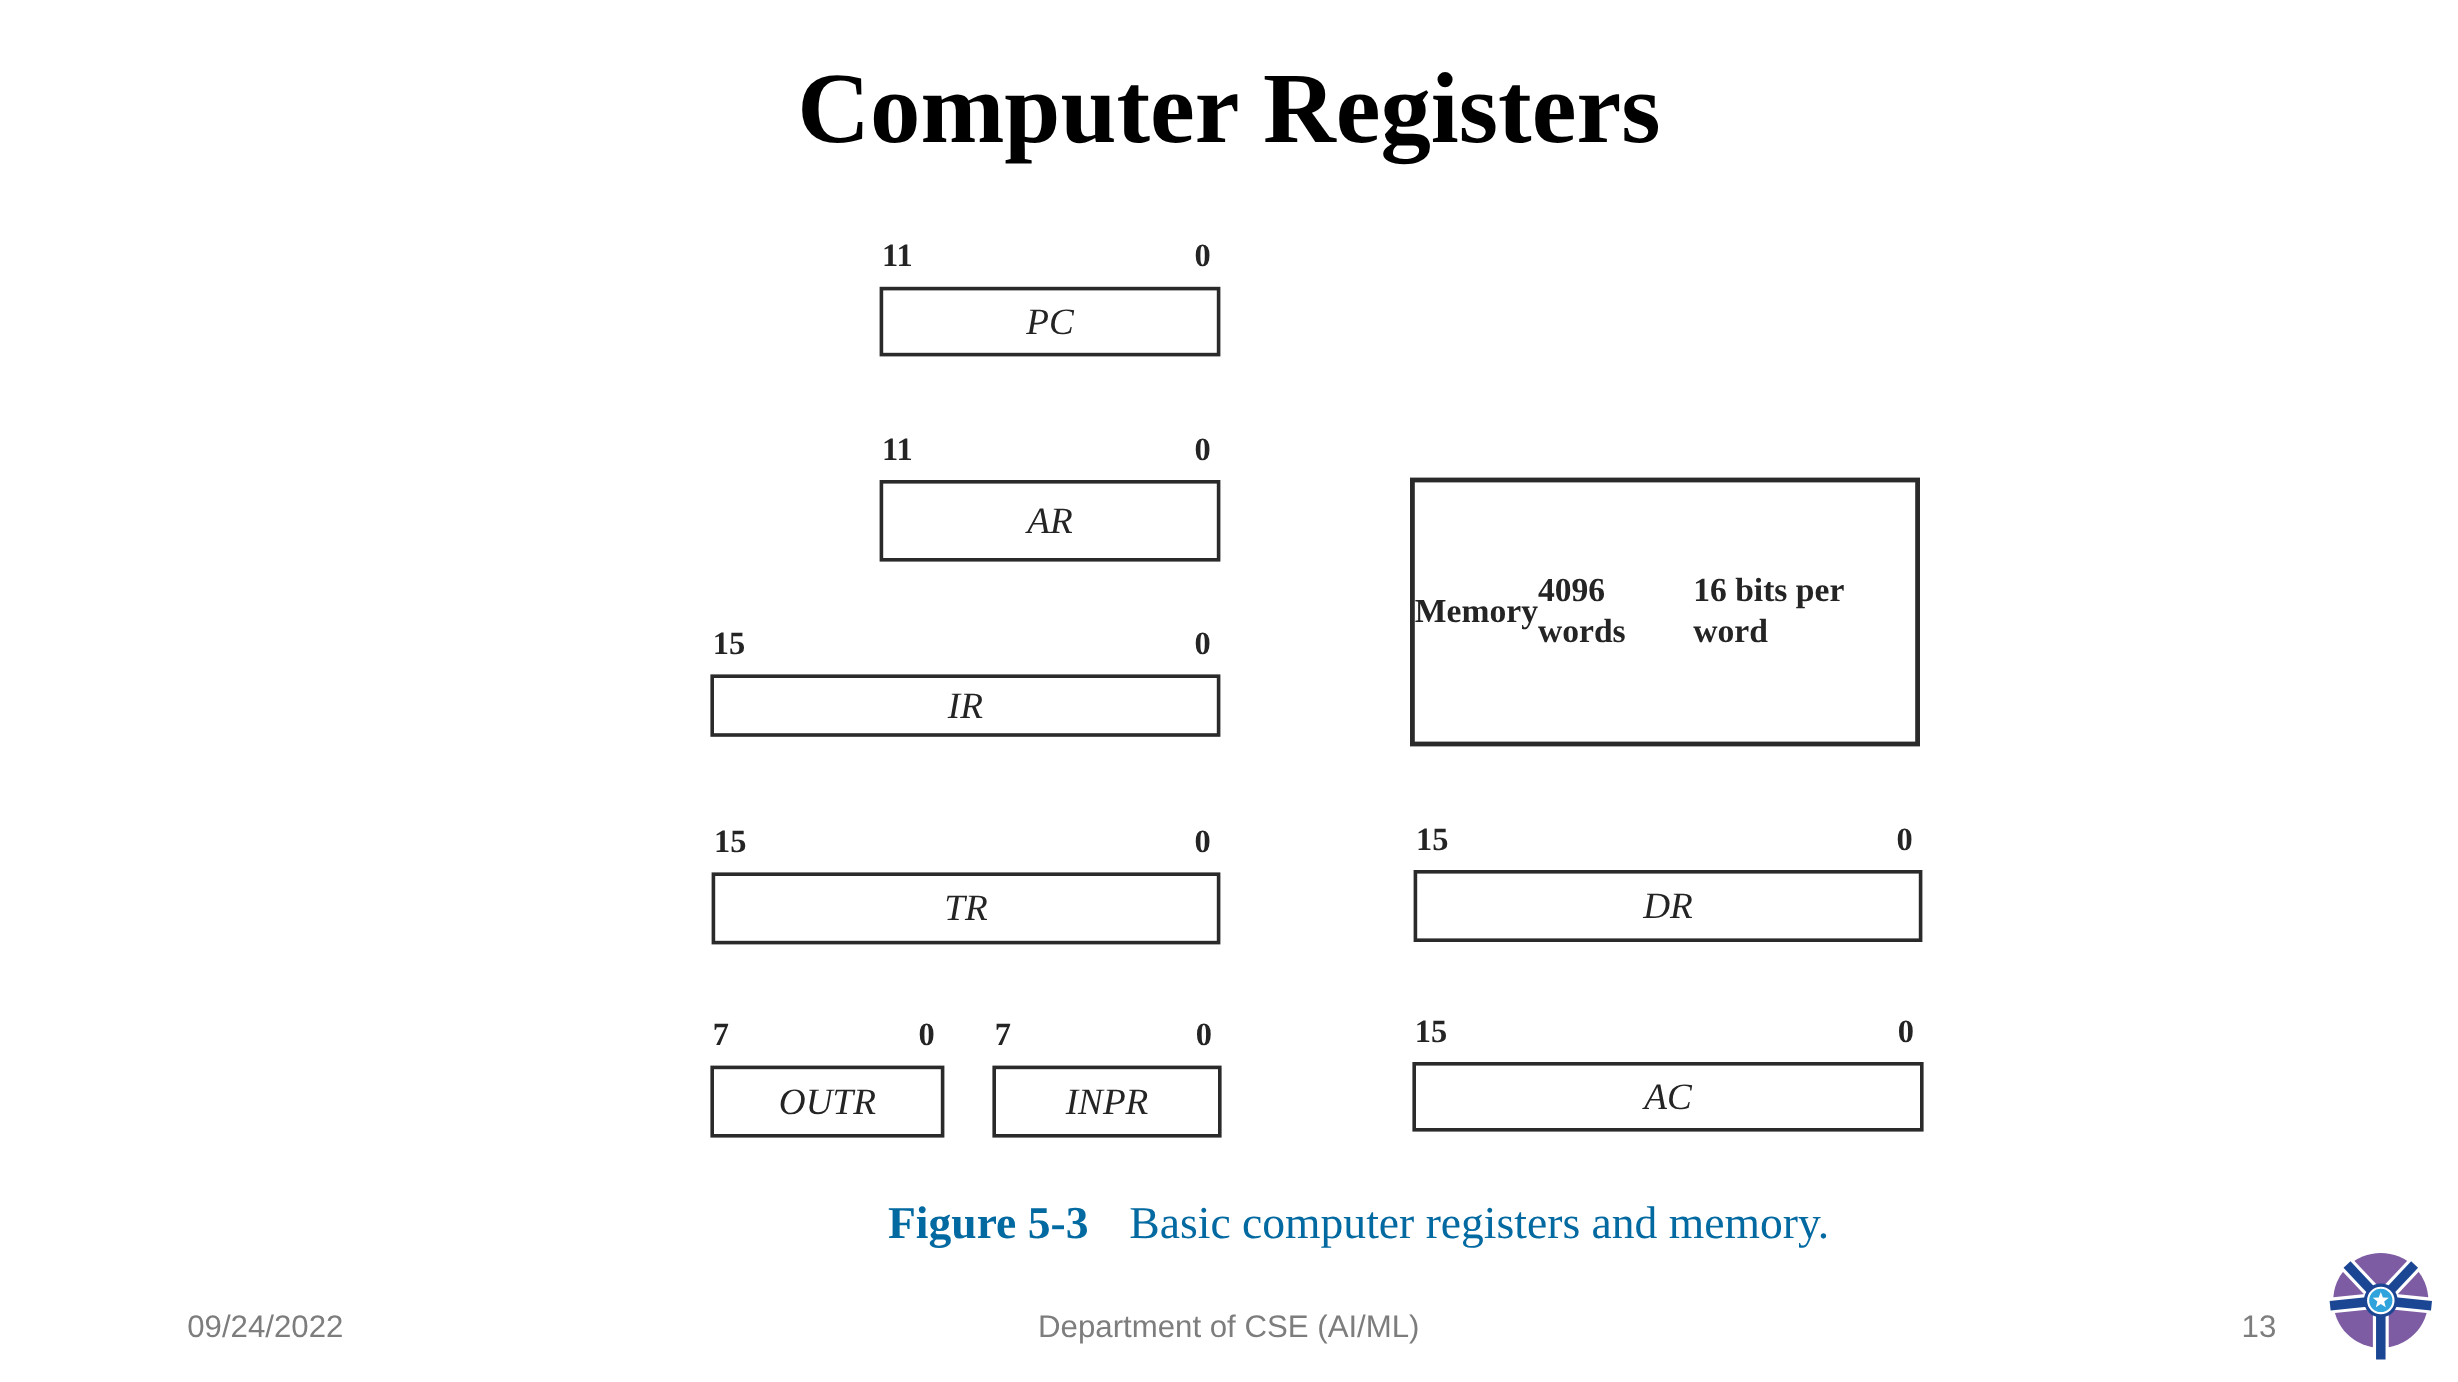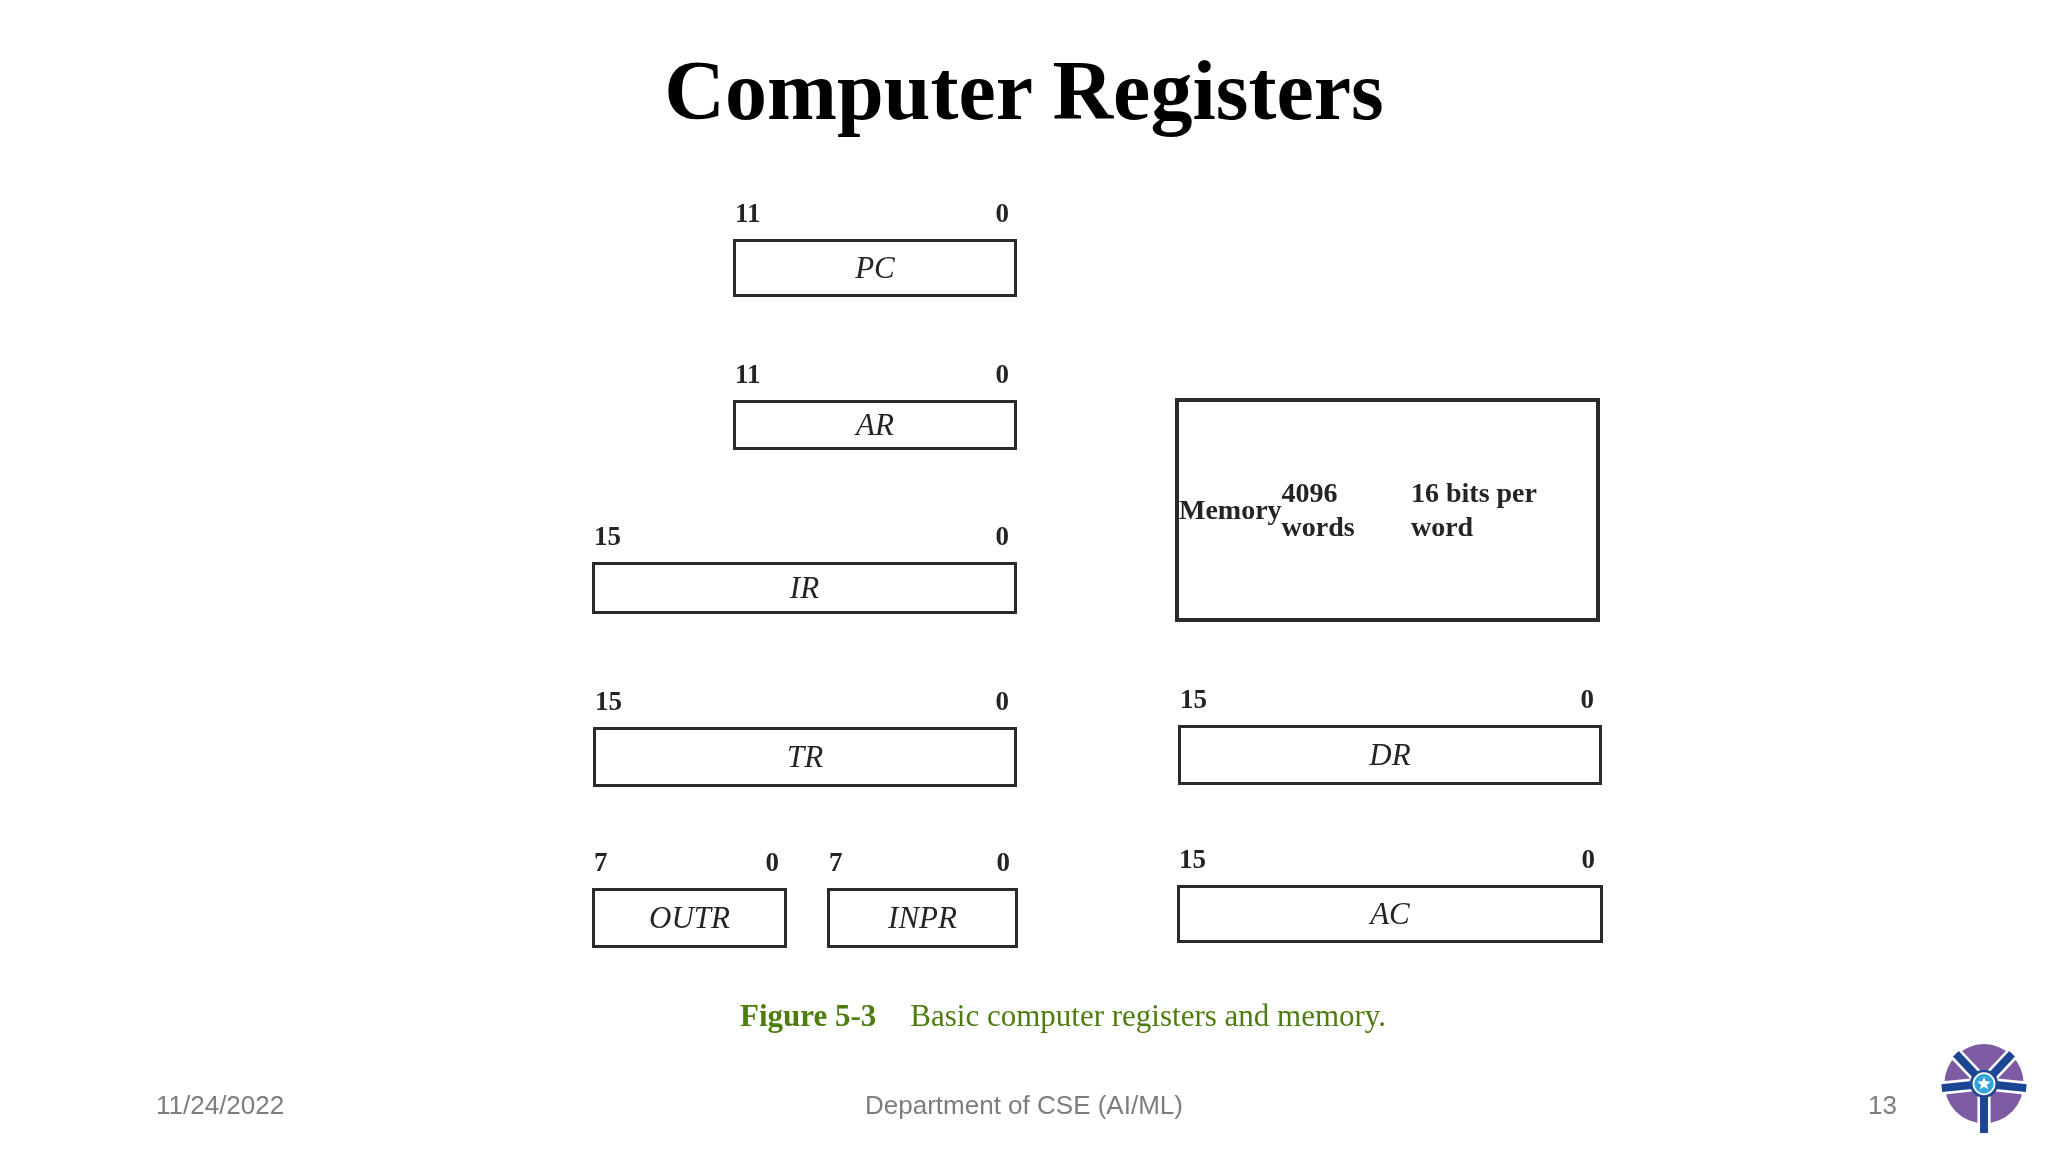--- a/index.html
+++ b/index.html
@@ -21,21 +21,21 @@
   .reg-label { font-style:italic; font-weight:normal; font-size:31px; color:#242424; }
 
   
   .memory { position:absolute; left:1175px; top:398px; width:425px; height:224px;
             border:4px solid #2a2a2a; background:#fff;
             display:flex; flex-direction:row; align-items:center; justify-content:center;
             }
   .memory div { font-size:28px; line-height:34px; color:#242424; font-weight:600; }
 
   .caption { position:absolute; left:740px; top:998px; width:780px;
-             font-size:31px; color:#4d7c0f; white-space:nowrap; }
+             font-size:38px; color:#0369a1; white-space:nowrap; }
   .caption .cap-label { font-weight:bold; margin-right:34px; }
 
   .footer-text { position:absolute; top:1090px; font-size:26px; color:#7d7d7d;
                  font-family:"Liberation Sans", sans-serif; }
   .f-date { left:156px; }
   .f-dept { left:0; width:2048px; text-align:center; }
   .f-page { left:1868px; }
 
   .logo { position:absolute; left:1940px; top:1042px; width:88px; height:94px; }
 </style>
@@ -54,21 +54,21 @@
     <div class="rbox" style="height:58px;">
       <span class="reg-label">PC</span>
     </div>
   </div>
 
   <div class="register" style="left:733px; top:360px; width:284px;">
     <div class="bits">
       <span>11</span>
       <span>0</span>
     </div>
-    <div class="rbox" style="height:50px;">
+    <div class="rbox" style="height:68px;">
       <span class="reg-label">AR</span>
     </div>
   </div>
 
   <div class="register" style="left:592px; top:522px; width:425px;">
     <div class="bits">
       <span>15</span>
       <span>0</span>
     </div>
     <div class="rbox" style="height:52px;">
@@ -129,21 +129,21 @@
   <div class="memory">
     <div>Memory</div>
     <div>4096 words</div>
     <div>16 bits per word</div>
   </div>
 
   <div class="caption">
     <span class="cap-label">Figure 5-3</span><span>Basic computer registers and memory.</span>
   </div>
 
-  <div class="footer-text f-date">11/24/2022</div>
+  <div class="footer-text f-date">09/24/2022</div>
   <div class="footer-text f-dept">Department of CSE (AI/ML)</div>
   <div class="footer-text f-page">13</div>
 
   <svg class="logo" viewBox="0 0 100 106" aria-hidden="true">
     <circle cx="50" cy="47" r="45" fill="#7d5ca3"></circle>
 
     <g stroke="#ffffff" stroke-width="15" fill="none">
       <line x1="50" y1="47" x2="50" y2="104"></line>
       <line x1="50" y1="47" x2="1" y2="52"></line>
       <line x1="50" y1="47" x2="99" y2="52"></line>

